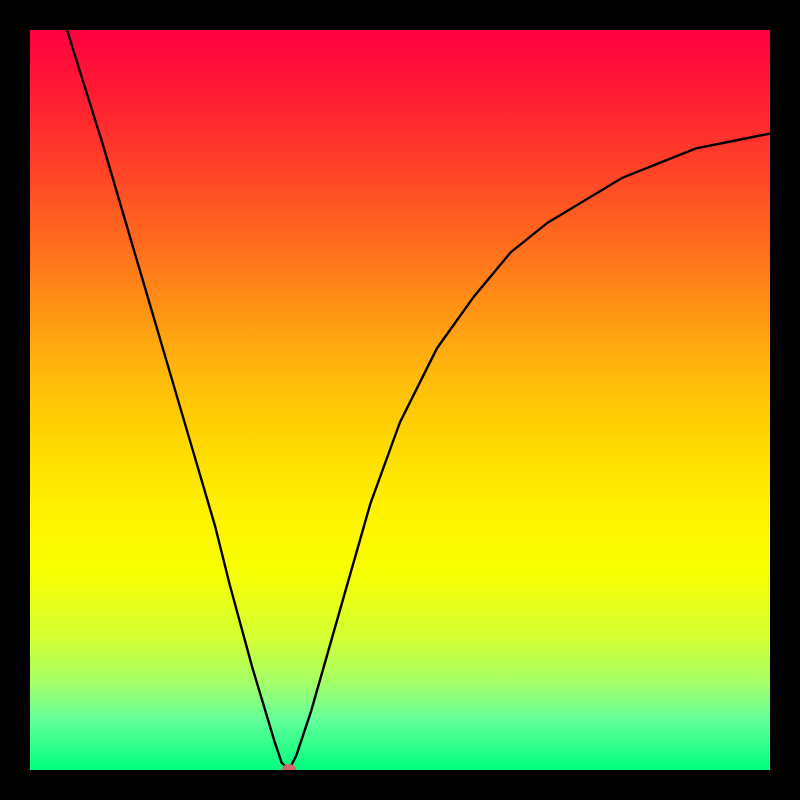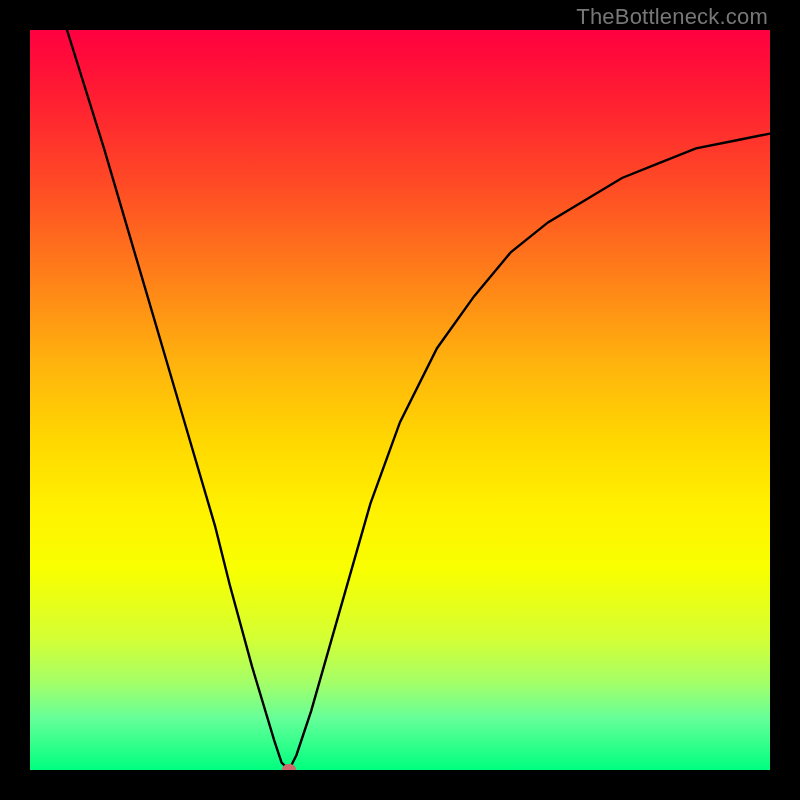--- a/index.html
+++ b/index.html
@@ -71,21 +71,20 @@
     height: 10px;
     background: #cc6b6b;
     border-radius: 50%;
   }
 </style>
 </head>
 <body>
 
 <div class="frame">
 
-  <div class="watermark">TheBottleneck.com</div>
 
   <div class="plot-area">
     <div class="gradient-bg"></div>
 
     <svg class="curve" viewBox="0 0 740 740" preserveAspectRatio="none">
       <path id="curve-path" fill="none" stroke="#000" stroke-width="2.4" stroke-linecap="round" d="M37.00 0.00 L74.00 118.40 L111.00 244.20 L148.00 370.00 L185.00 495.80 L199.80 555.00 L222.00 636.40 L244.20 710.40 L251.60 732.60 L259.00 740.00 L266.40 725.20 L281.20 680.80 L310.80 577.20 L340.40 473.60 L370.00 392.20 L407.00 318.20 L444.00 266.40 L481.00 222.00 L518.00 192.40 L555.00 170.20 L592.00 148.00 L629.00 133.20 L666.00 118.40 L703.00 111.00 L740.00 103.60"></path>
     </svg>
 
     <div id="marker" class="marker" style="left: 252px; top: 734px;"></div>
   </div>

